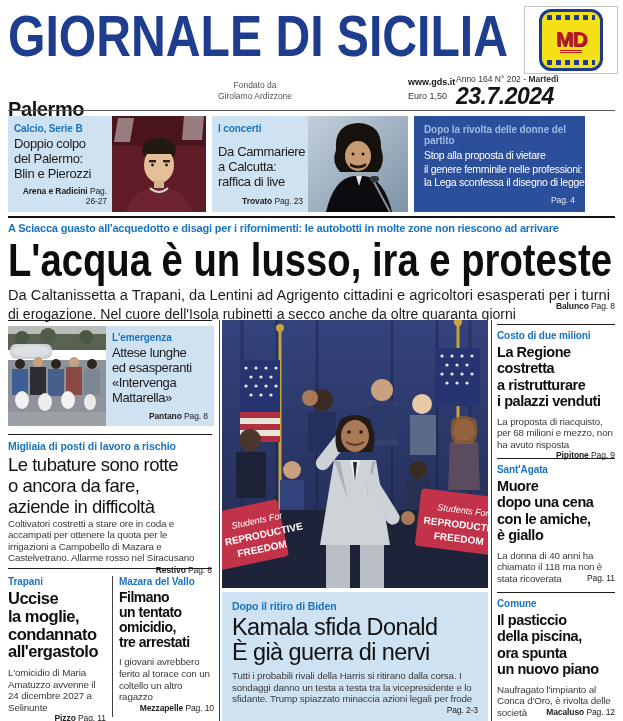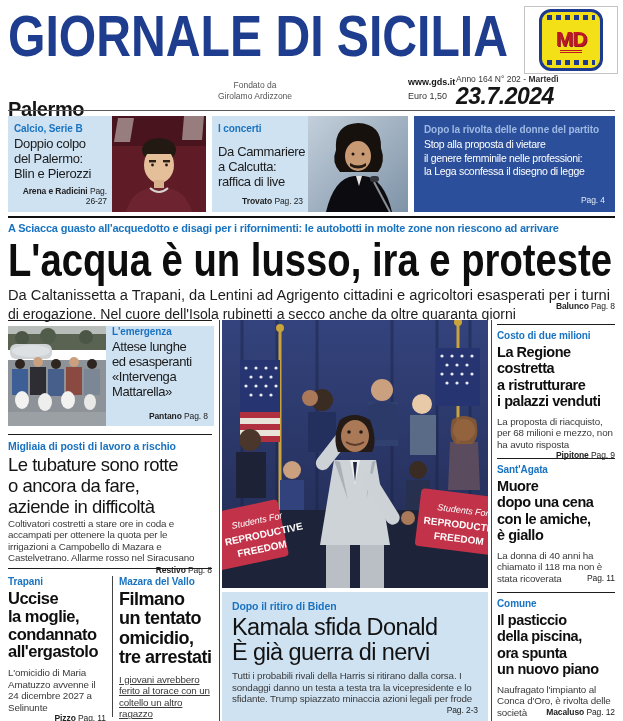--- a/index.html
+++ b/index.html
@@ -113,21 +113,21 @@
     <ellipse cx="50" cy="40" rx="13" ry="15" fill="#c79a74"></ellipse>
     <path d="M42,47 Q50,52 58,47 L58,50 Q50,55 42,50 Z" fill="#241a14"></path>
     <circle cx="45" cy="38" r="1.5" fill="#1c130d"></circle>
     <circle cx="55" cy="38" r="1.5" fill="#1c130d"></circle>
     <path d="M18,96 Q26,62 46,60 L56,60 Q76,62 84,96 Z" fill="#0c0c10"></path>
     <polygon points="48,60 54,60 51,70" fill="#e8e6e2"></polygon>
     <line x1="66" y1="66" x2="82" y2="96" stroke="#8a8f96" stroke-width="2"></line>
     <rect x="62" y="60" width="9" height="6" rx="3" fill="#33373c"></rect>
   </svg>
 
-  <div class="abs darkbox" style="left:414px;top:116px;width:201px;height:96px;box-sizing:border-box;padding:8px 10px;">
+  <div class="abs darkbox" style="left:414px;top:116px;width:171px;height:96px;box-sizing:border-box;padding:8px 10px;">
     <div class="kick" style="color:#9db9e4;">Dopo la rivolta delle donne del partito</div>
     <div class="nw" style="margin-top:3px;font-size:10.5px;line-height:1.3;letter-spacing:-0.3px;color:#fff;">
         <div>Stop alla proposta di vietare</div>
         <div>il genere femminile nelle professioni:</div>
         <div>la Lega sconfessa il disegno di legge</div>
       </div>
     <div class="byline abs" style="right:10px;bottom:7px;color:#dfe8f5;">Pag. 4</div>
   </div>
   <div class="rule" style="left:8px;top:216px;width:607px;height:2px;background:#111;"></div>
 
@@ -170,21 +170,21 @@
         <rect x="58" y="41" width="16" height="28" fill="#8a4a42"></rect>
       <circle cx="84" cy="38" r="5" fill="#2e2520"></circle>
         <rect x="76" y="43" width="16" height="26" fill="#7b8794"></rect>
       <ellipse cx="14" cy="74" rx="7" ry="9" fill="#f2f2f0"></ellipse>
       <ellipse cx="37" cy="76" rx="7" ry="9" fill="#eeeeec"></ellipse>
       <ellipse cx="60" cy="74" rx="7" ry="9" fill="#f2f2f0"></ellipse>
       <ellipse cx="82" cy="76" rx="6" ry="8" fill="#e9e9e7"></ellipse>
     </g>
     <rect y="86" width="98" height="14" fill="#9aa0a4"></rect>
   </svg>
-  <div class="abs lightbox" style="left:106px;top:326px;width:108px;height:100px;box-sizing:border-box;padding:0 6px;">
+  <div class="abs lightbox" style="left:106px;top:326px;width:108px;height:100px;box-sizing:border-box;padding:6px 6px;">
     <div class="kick">L'emergenza</div>
     <div class="nw" style="margin-top:2px;font-size:13px;line-height:1.16;letter-spacing:-0.4px;color:#1b1b1b;">
         <div>Attese lunghe</div>
         <div>ed esasperanti</div>
         <div>«Intervenga</div>
         <div>Mattarella»</div>
       </div>
     <div class="byline abs" style="right:6px;bottom:5px;">
       <span class="bn">Pantano</span>
       <span>Pag. 8</span>
@@ -219,27 +219,27 @@
       </div>
     <p class="body-sm" style="margin-top:6px;">L'omicidio di Maria Amatuzzo avvenne il 24 dicembre 2027 a Selinunte</p>
     <div class="byline">
       <span class="bn">Pizzo</span>
       <span>Pag. 11</span>
     </div>
   </div>
 
   <div class="abs" style="left:119px;top:576px;width:95px;">
     <div class="kick">Mazara del Vallo</div>
-    <div class="hl nw" style="margin-top:3px;font-size:18px;line-height:1.08;">
+    <div class="hl nw" style="margin-top:3px;font-size:14px;line-height:1.08;">
         <div>Filmano</div>
         <div>un tentato</div>
         <div>omicidio,</div>
         <div>tre arrestati</div>
       </div>
-    <p class="body-sm" style="margin-top:6px;text-decoration:underline;">I giovani avrebbero ferito al torace con un coltello un altro ragazzo</p>
+    <p class="body-sm" style="margin-top:6px;">I giovani avrebbero ferito al torace con un coltello un altro ragazzo</p>
     <div class="byline">
       <span class="bn">Mezzapelle</span>
       <span>Pag. 10</span>
     </div>
   </div>
 
   <svg class="abs" style="left:222px;top:320px;" width="266" height="268" viewBox="0 0 266 268">
     <defs>
       <linearGradient id="curt" x1="0" y1="0" x2="0" y2="1">
         <stop offset="0" stop-color="#34437d"></stop>

